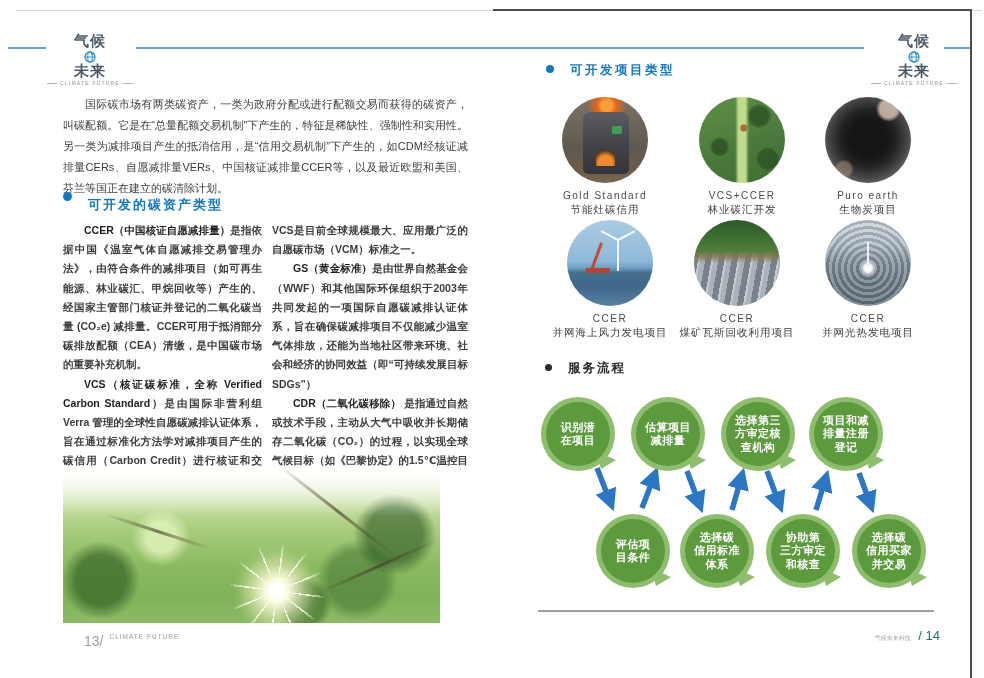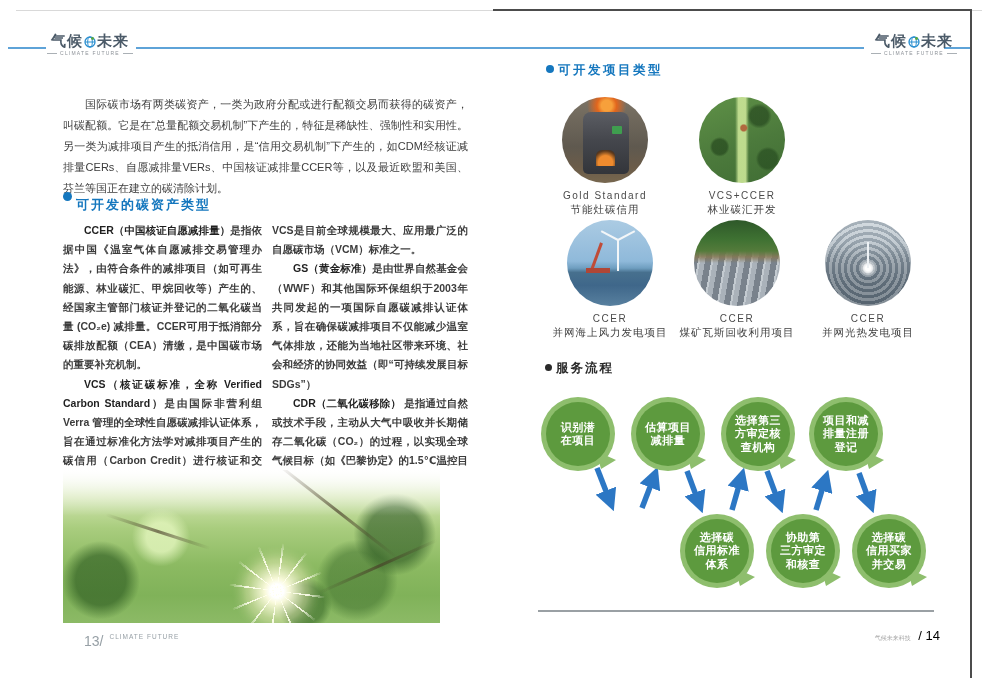--- a/index.html
+++ b/index.html
@@ -13,32 +13,32 @@
   .edge-right-dark{ position:absolute; left:970px; top:9px; bottom:0; width:2px; background:#4c4c4c; }
 
   
   .blue-rule { position:absolute; top:47px; height:2px; background:#5ea3d8; }
   .rule-a { left:8px; width:38px; }
   .rule-b { left:136px; width:728px; }
   .rule-c { left:944px; width:26px; }
   .logo { position:absolute; top:33px; width:92px; text-align:center; }
   .logo-l { left:44px; } .logo-r { left:868px; }
   .logo-row { display:flex; align-items:center; justify-content:center; gap:1px;
-              font-size:15px; font-weight:700; color:#4b5a68; letter-spacing:1px; line-height:16px; }
+              font-size:15px; font-weight:700; color:#4b5a68; letter-spacing:1px; line-height:16px;flex-direction:column; }
   .globe { width:12px; height:12px; display:inline-block; }
   .logo-sub { margin-top:1px; font-size:5px; color:#8d9298; letter-spacing:1.2px;
               display:flex; align-items:center; justify-content:center; gap:3px; }
   .logo-sub::before, .logo-sub::after { content:""; width:10px; height:1px; background:#aab0b5; }
 
   
   .h1 { position:absolute; left:63px; top:68px; font-size:13.5px; font-weight:700;
         color:#1577be; letter-spacing:2px; }
   .intro { position:absolute; left:63px; top:94px; width:405px; font-size:11px; line-height:21px;
            color:#3c3c3c; text-align:justify; text-indent:2em; }
-  .subhead { position:absolute; display:flex; align-items:flex-start; gap:4px; font-weight:700; }
+  .subhead { position:absolute; display:flex; align-items:flex-start; gap:16px; font-weight:700; }
   .subhead .dot { width:9px; height:9px; border-radius:50%; background:#1577be; margin-top:-4px; }
   .subhead .dot.inline { width:8px; height:8px; margin-top:3px; }
   .subhead .dot.dark { background:#2a2a2a; width:7px; height:7px; margin-top:4px; }
   .sh-assets { left:63px; top:196px; font-size:13px; color:#1577be; letter-spacing:2px; }
   .sh-projects { left:546px; top:62px; font-size:12.5px; color:#1577be; letter-spacing:2.5px; }
   .sh-process { left:545px; top:360px; font-size:12.5px; color:#2a2a2a; letter-spacing:2px; }
 
   .col { position:absolute; top:221px; font-size:10.5px; line-height:19.2px; color:#3c3c3c; text-align:justify; }
   .col-1 { left:63px; width:199px; }
   .col-2 { left:272px; width:196px; }
@@ -124,21 +124,21 @@
                   clip-path:polygon(0 10%, 100% 55%, 25% 100%); border-radius:2px; }
   .bubble .txt { position:absolute; inset:0; display:flex; align-items:center; justify-content:center;
                  color:#fff; font-weight:700; font-size:11px; line-height:13.5px; text-align:center;
                  white-space:pre-line; letter-spacing:.5px; }
 
   .flow-svg { position:absolute; left:520px; top:380px; }
 
   .rp-bottom-line { position:absolute; left:538px; top:610px; width:396px; height:2px; background:#9aa0a4; }
   .footer-right { position:absolute; left:790px; top:626px; width:150px; text-align:right; color:#8b8b8b; }
   .footer-right .small { font-size:6px; color:#a5a5a5; margin-right:3px; }
-  .footer-right .num { font-size:13px; color:#000000; }
+  .footer-right .num { font-size:13px; color:#0f766e; }
 </style>
 </head>
 <body>
 
 <div class="canvas">
 
   <div class="edge-top-light"></div>
   <div class="edge-top-dark"></div>
   <div class="edge-right-dark"></div>
 
@@ -227,20 +227,27 @@
   </figure>
 
   <figure class="project" style="left:670px; top:97px;">
     <div class="pcircle ph-forest"></div>
     <figcaption>
       <div class="cap-en">VCS+CCER</div>
       <div class="cap-cn">林业碳汇开发</div>
     </figcaption>
   </figure>
 
+  <figure class="project" style="left:796px; top:97px;">
+    <div class="pcircle ph-biochar"></div>
+    <figcaption>
+      <div class="cap-en">Puro earth</div>
+      <div class="cap-cn">生物炭项目</div>
+    </figcaption>
+  </figure>
 
   <figure class="project" style="left:538px; top:220px;">
     <div class="pcircle ph-wind">
       <div class="wt-mast"></div>
       <div class="wt-blade wt-b1"></div>
       <div class="wt-blade wt-b2"></div>
       <div class="crane-boom"></div>
       <div class="crane-base"></div>
     </div>
     <figcaption>
@@ -312,20 +319,27 @@
 查机构</div>
   </div>
   <div class="bubble" style="left:809px; top:397px;">
     <div class="ring"></div>
       <div class="tail"></div>
       <div class="core"></div>
     <div class="txt">项目和减
 排量注册
 登记</div>
   </div>
+  <div class="bubble" style="left:596px; top:514px;">
+    <div class="ring"></div>
+      <div class="tail"></div>
+      <div class="core"></div>
+    <div class="txt">评估项
+目条件</div>
+  </div>
   <div class="bubble" style="left:680px; top:514px;">
     <div class="ring"></div>
       <div class="tail"></div>
       <div class="core"></div>
     <div class="txt">选择碳
 信用标准
 体系</div>
   </div>
   <div class="bubble" style="left:766px; top:514px;">
     <div class="ring"></div>

